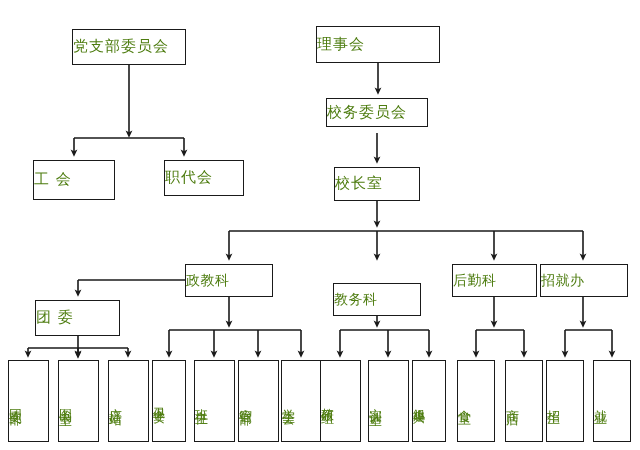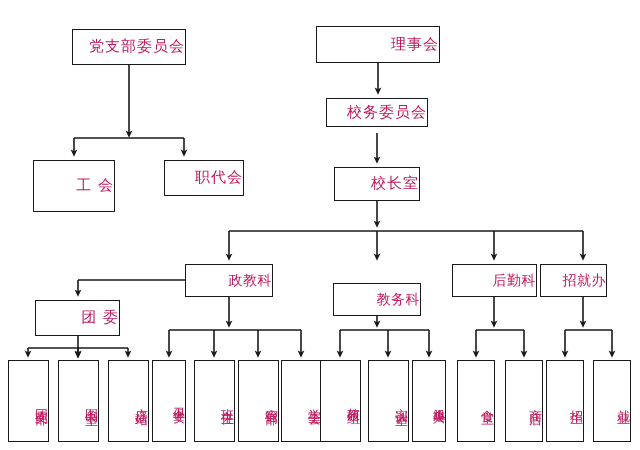--- a/index.html
+++ b/index.html
@@ -10,22 +10,22 @@
   }
   #chart-root{position:relative;width:640px;height:450px;background:#fff;}
   svg.connectors{position:absolute;left:0;top:0;width:640px;height:450px;}
   .node{
     position:absolute;
     box-sizing:border-box;
     border:1px solid #1a1a1a;
     background:#ffffff;
     display:flex;
     align-items:center;
-    justify-content:flex-end;
-    color:#be185d;
+    justify-content:flex-start;
+    color:#4d7c0f;
     line-height:1.05;
   }
   .node .lbl{display:block;text-align:center;}
   
   .h-node .lbl{font-size:15px;letter-spacing:1px;white-space:nowrap;}
   .h-node.small .lbl{font-size:14px;letter-spacing:0.5px;}
   
   .v-node .lbl{
     writing-mode:vertical-rl;
     text-orientation:upright;
@@ -97,53 +97,53 @@
       <path d="M565,330 L612,330"></path>
       <path d="M565,330 L565,354" marker-end="url(#arrow)"></path>
       <path d="M612,330 L612,354" marker-end="url(#arrow)"></path>
     </g>
   </svg>
 
   <div class="node h-node" style="left: 72px; top: 29px; width: 114px; height: 36px;">
     <span class="lbl">党支部委员会</span>
   </div>
 
-  <div class="node h-node" style="left: 33px; top: 160px; width: 82px; height: 52px;">
+  <div class="node h-node" style="left: 33px; top: 160px; width: 82px; height: 40px;">
     <span class="lbl">工  会</span>
   </div>
 
   <div class="node h-node" style="left: 164px; top: 160px; width: 80px; height: 36px;">
     <span class="lbl">职代会</span>
   </div>
 
   <div class="node h-node" style="left: 316px; top: 26px; width: 124px; height: 37px;">
     <span class="lbl">理事会</span>
   </div>
 
   <div class="node h-node" style="left: 326px; top: 98px; width: 102px; height: 29px;">
     <span class="lbl">校务委员会</span>
   </div>
 
   <div class="node h-node" style="left: 334px; top: 167px; width: 86px; height: 34px;">
     <span class="lbl">校长室</span>
   </div>
 
-  <div class="node h-node small" style="left: 185px; top: 264px; width: 88px; height: 33px; padding-left: 36px;">
+  <div class="node h-node small" style="left: 185px; top: 264px; width: 88px; height: 33px;">
     <span class="lbl">政教科</span>
   </div>
 
   <div class="node h-node small" style="left: 333px; top: 264px; width: 88px; height: 33px; margin-top: 19px;">
     <span class="lbl">教务科</span>
   </div>
 
   <div class="node h-node small" style="left: 452px; top: 264px; width: 85px; height: 33px;">
     <span class="lbl">后勤科</span>
   </div>
 
-  <div class="node h-node small" style="left: 540px; top: 264px; width: 67px; height: 33px;">
+  <div class="node h-node small" style="left: 540px; top: 264px; width: 88px; height: 33px;">
     <span class="lbl">招就办</span>
   </div>
 
   <div class="node h-node" style="left: 35px; top: 300px; width: 85px; height: 36px;">
     <span class="lbl">团  委</span>
   </div>
 
   <div class="node v-node" style="left: 8px; top: 360px; width: 41px; height: 82px;">
     <span class="lbl">团支部</span>
   </div>

